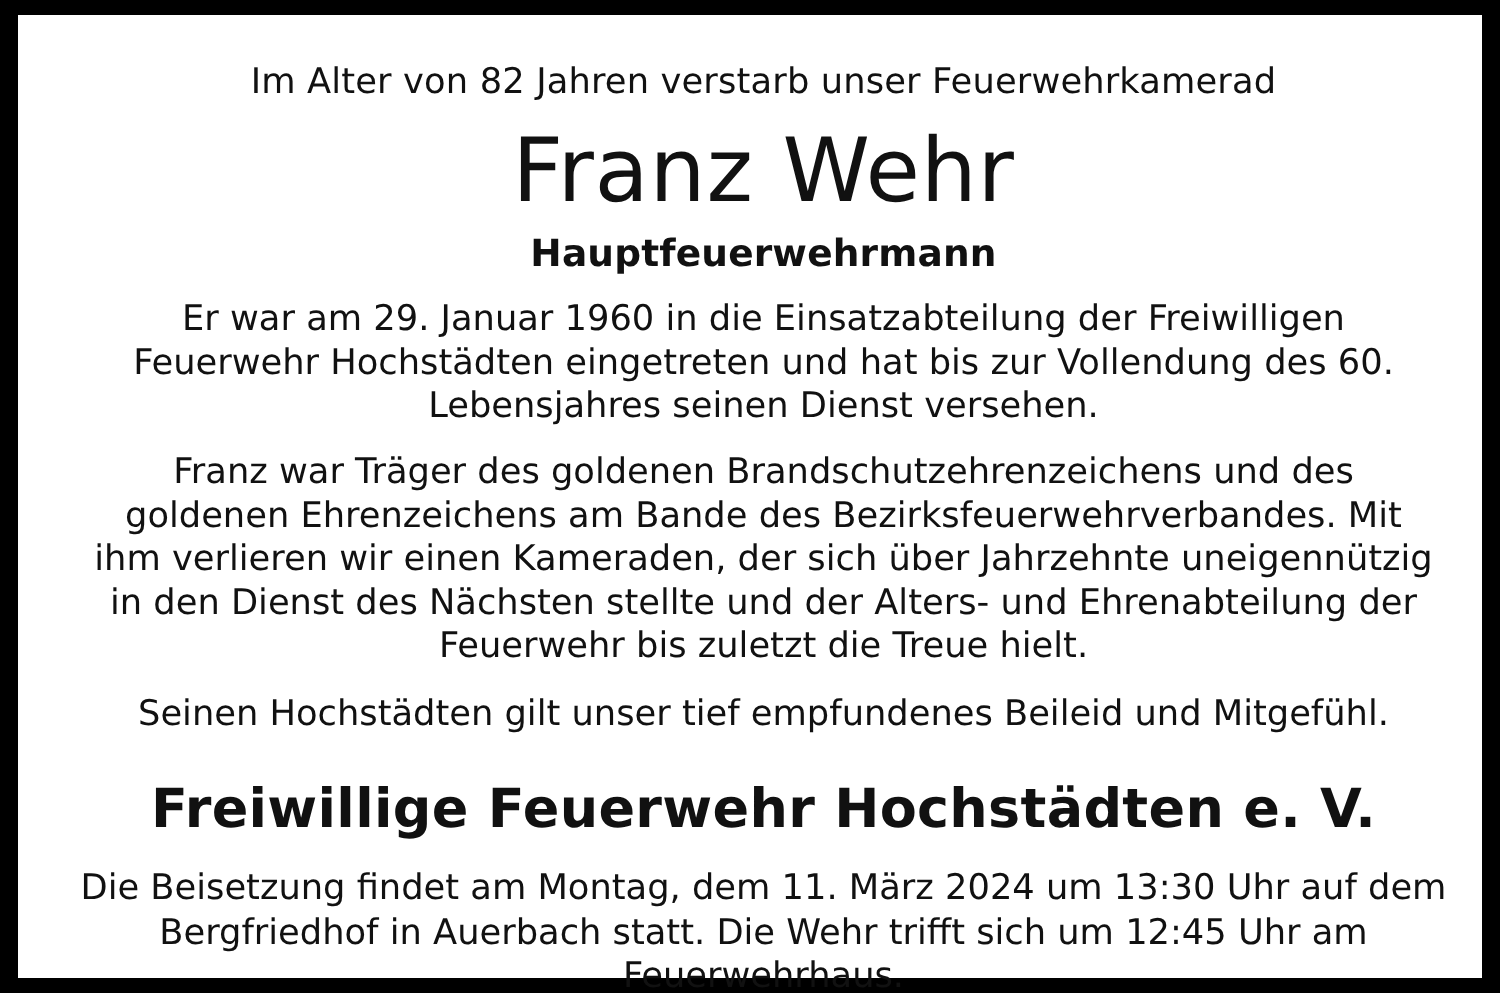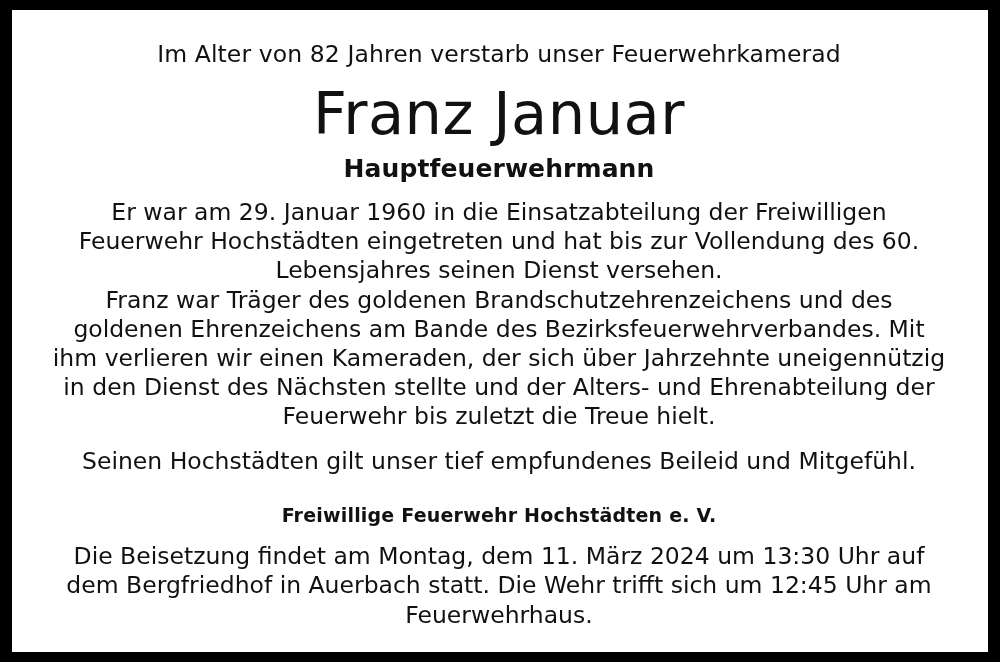--- a/index.html
+++ b/index.html
@@ -14,21 +14,21 @@
     font-family: "DejaVu Sans", sans-serif;
   }
   .obituary {
     position: absolute;
     left: 12px;
     top: 10px;
     width: 976px;
     height: 642px;
     background: #ffffff;
     box-sizing: border-box;
-    padding: 30px 36px 18px 34px;
+    padding: 30px 16px 18px 34px;
     display: flex;
     flex-direction: column;
     align-items: center;
   }
   .line {
     text-align: center;
     color: #111111;
     line-height: 1.24;
   }
   .intro {
@@ -50,43 +50,43 @@
     margin-bottom: 14px;
     text-align: right;
   }
   .para {
     font-size: 23.5px;
     letter-spacing: 0px;
     margin-bottom: 16px;
     max-width: 900px;
   }
   .para.tight {
-    margin-bottom: 0;
+    margin-bottom: 14px;
   }
   .para.single {
     margin-bottom: 18px;
   }
   .org {
-    font-size: 19px;
+    font-size: 36px;
     font-weight: 700;
     letter-spacing: 0.2px;
     margin-top: 10px;
     margin-bottom: 14px;
   }
   .funeral {
     font-size: 23.5px;
     line-height: 1.26;
     max-width: 920px;
   }
 </style>
 </head>
 <body>
 
 <div class="obituary">
   <div class="line intro">Im Alter von 82 Jahren verstarb unser Feuerwehrkamerad</div>
-  <div class="line name">Franz Januar</div>
+  <div class="line name">Franz Wehr</div>
   <div class="line rank">Hauptfeuerwehrmann</div>
   <div class="line para tight">Er war am 29. Januar 1960 in die Einsatzabteilung der Freiwilligen Feuerwehr Hochstädten eingetreten und hat bis zur Vollendung des 60. Lebensjahres seinen Dienst versehen.</div>
   <div class="line para">Franz war Träger des goldenen Brandschutzehrenzeichens und des goldenen Ehrenzeichens am Bande des Bezirksfeuerwehrverbandes. Mit ihm verlieren wir einen Kameraden, der sich über Jahrzehnte uneigennützig in den Dienst des Nächsten stellte und der Alters- und Ehrenabteilung der Feuerwehr bis zuletzt die Treue hielt.</div>
   <div class="line para single">Seinen Hochstädten gilt unser tief empfundenes Beileid und Mitgefühl.</div>
   <div class="line org">Freiwillige Feuerwehr Hochstädten e. V.</div>
   <div class="line funeral">Die Beisetzung findet am Montag, dem 11. März 2024 um 13:30 Uhr auf dem Bergfriedhof in Auerbach statt. Die Wehr trifft sich um 12:45 Uhr am Feuerwehrhaus.</div>
 </div>
 
 </body></html>

